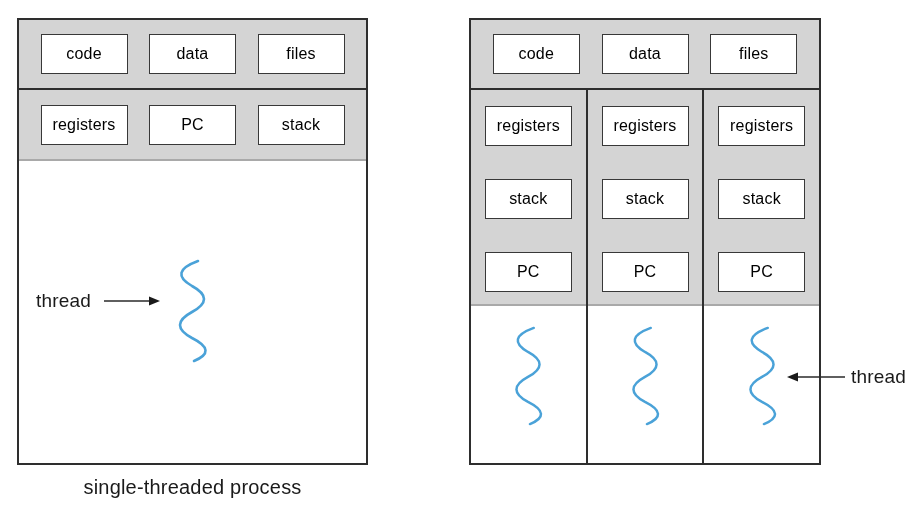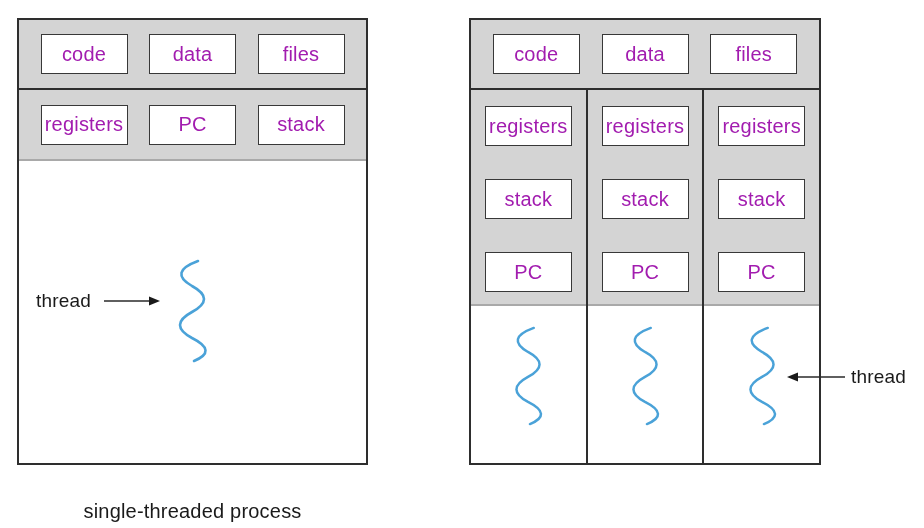--- a/index.html
+++ b/index.html
@@ -25,21 +25,21 @@
     height:71px; box-sizing:border-box; background:#d4d4d4;
     border-bottom:2px solid #a9a9a9;
     display:flex; justify-content:space-evenly; align-items:center;
   }
   .thread-area { flex:1; background:#ffffff; }
 
   .mbox {
     width:87px; height:40px; box-sizing:border-box; background:#ffffff;
     border:1.5px solid #383838;
     display:flex; align-items:center; justify-content:center;
-    font-size:20px; letter-spacing:0.2px; color:#a21caf;
+    font-size:16px; letter-spacing:0.2px; color:#000000;
   }
 
   
   .cols { flex:1; display:flex; }
   .tcol { flex:1; display:flex; flex-direction:column; border-right:2px solid #2e2e2e; }
   .tcol:last-child { border-right:none; }
   .tcol-gray {
     height:216px; box-sizing:border-box; background:#d4d4d4;
     border-bottom:2px solid #a9a9a9;
     display:flex; flex-direction:column; align-items:center;
@@ -59,21 +59,21 @@
   }
   .label-left  { left:36px;  top:290px; }
   .label-right { left:851px; top:366px; }
   .arrow { position:absolute; }
   .arrow-left-svg  { left:104px; top:295px; }
   .arrow-right-svg { left:787px; top:371px; }
   .arrow line    { stroke:#2a2a2a; stroke-width:1.4; }
   .arrow polygon { fill:#1a1a1a; }
 
   .caption {
-    position:absolute; top:500px; font-size:20px; letter-spacing:0.2px;
+    position:absolute; top:476px; font-size:20px; letter-spacing:0.2px;
     color:#1a1a1a; text-align:center; white-space:nowrap;
   }
   .caption-left  { left:17px;  width:351px; }
   .caption-right { left:469px; width:352px; }
 </style>
 </head>
 <body>
 
 <div class="canvas">
 

